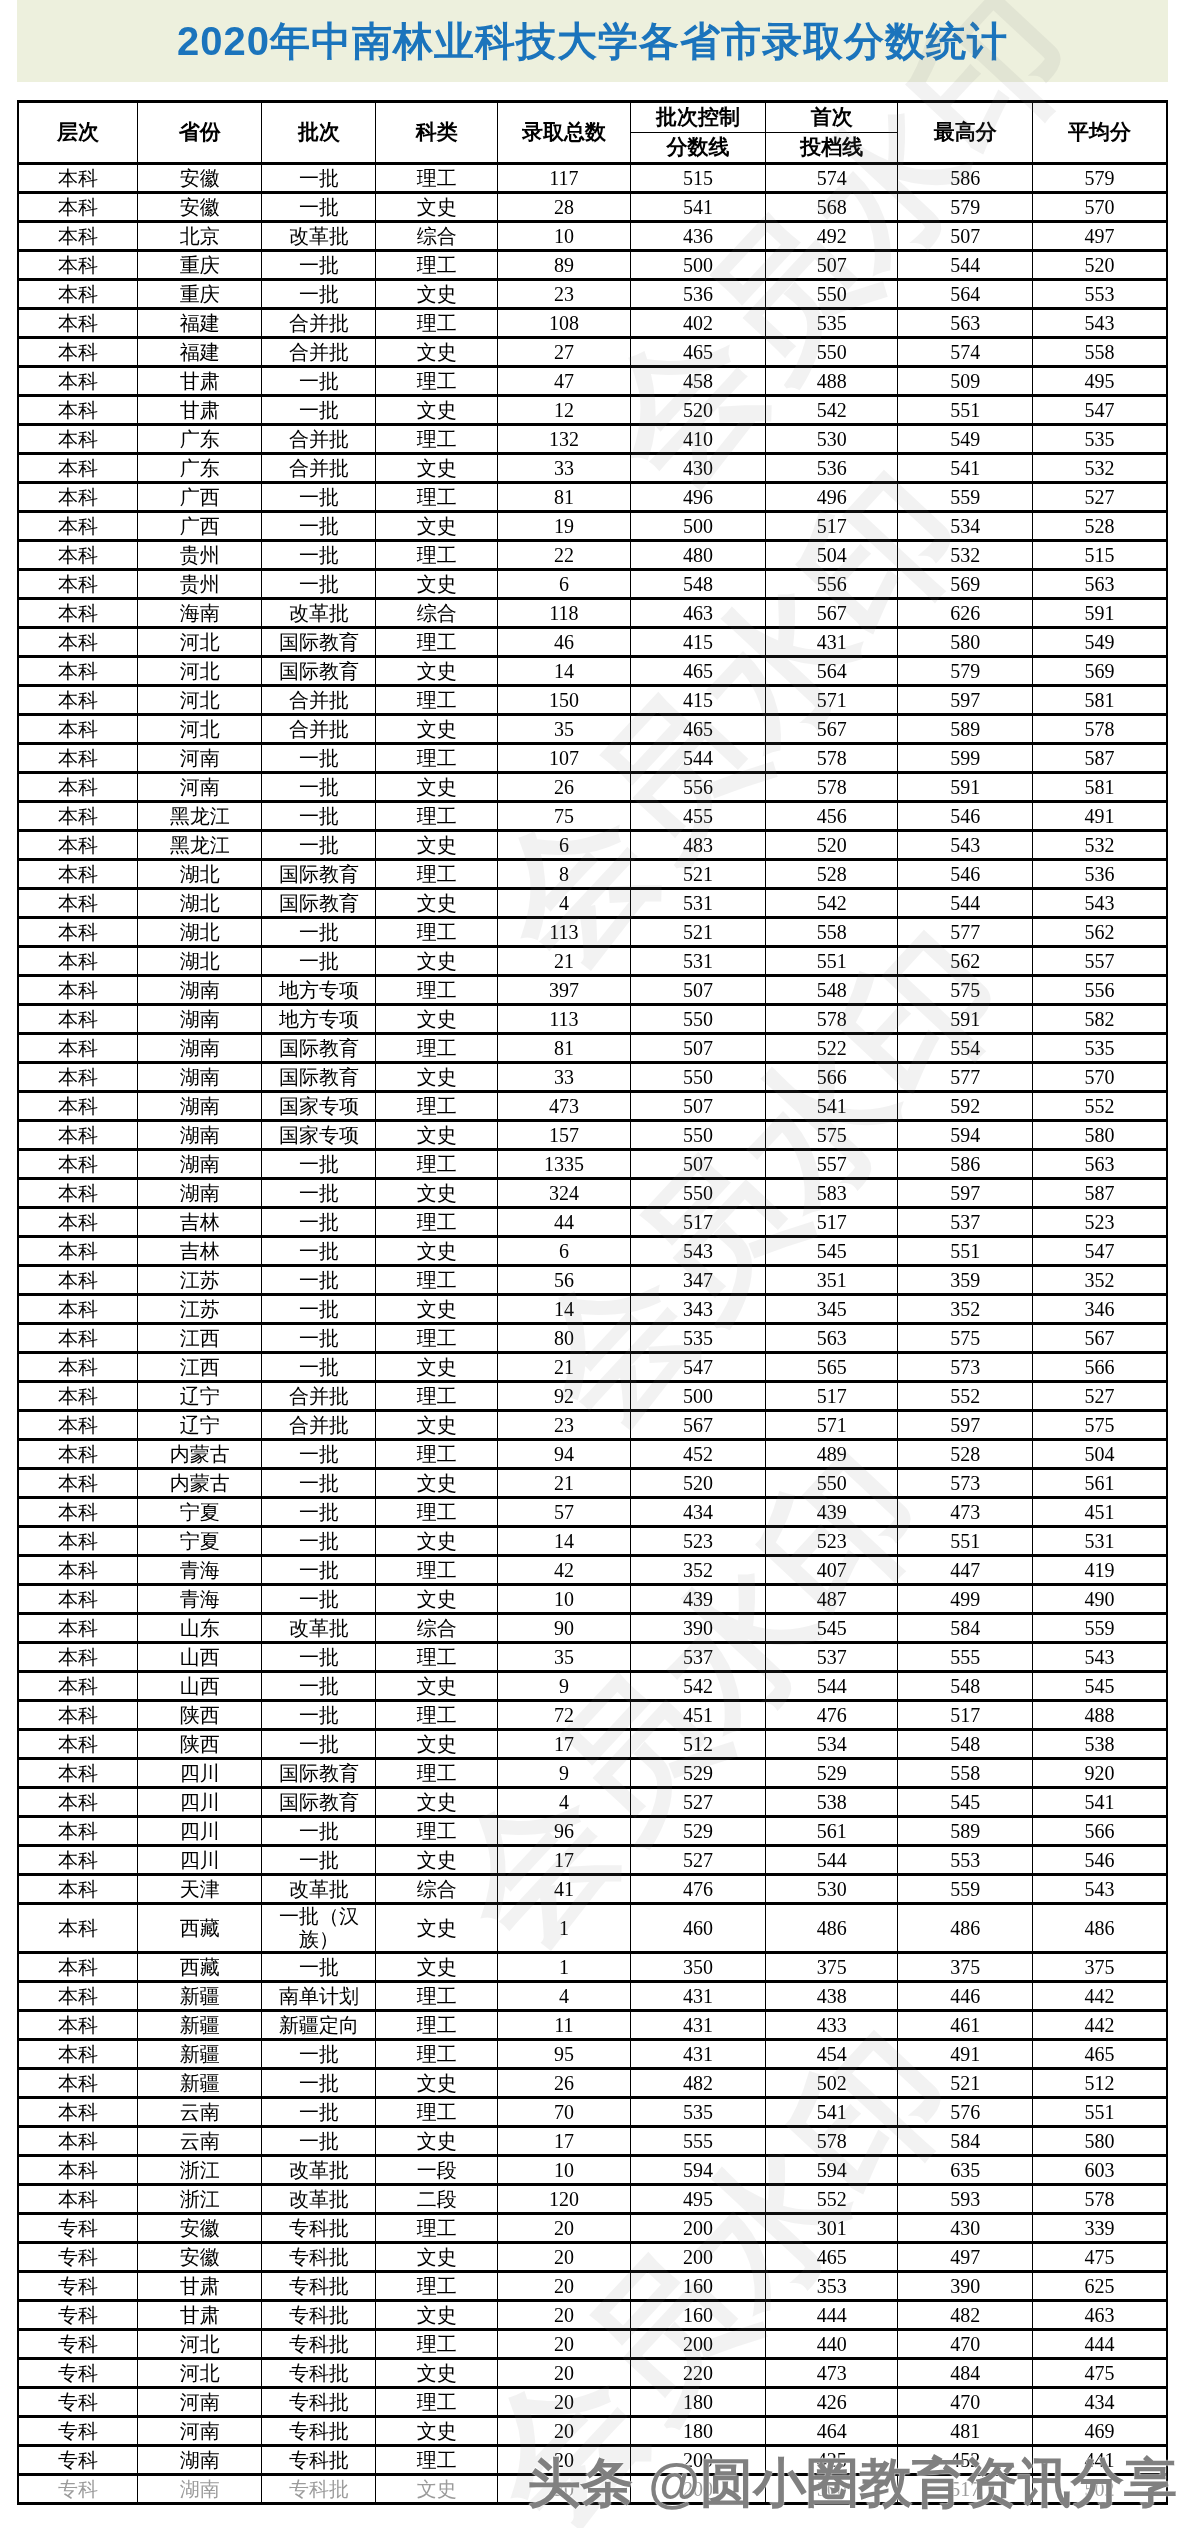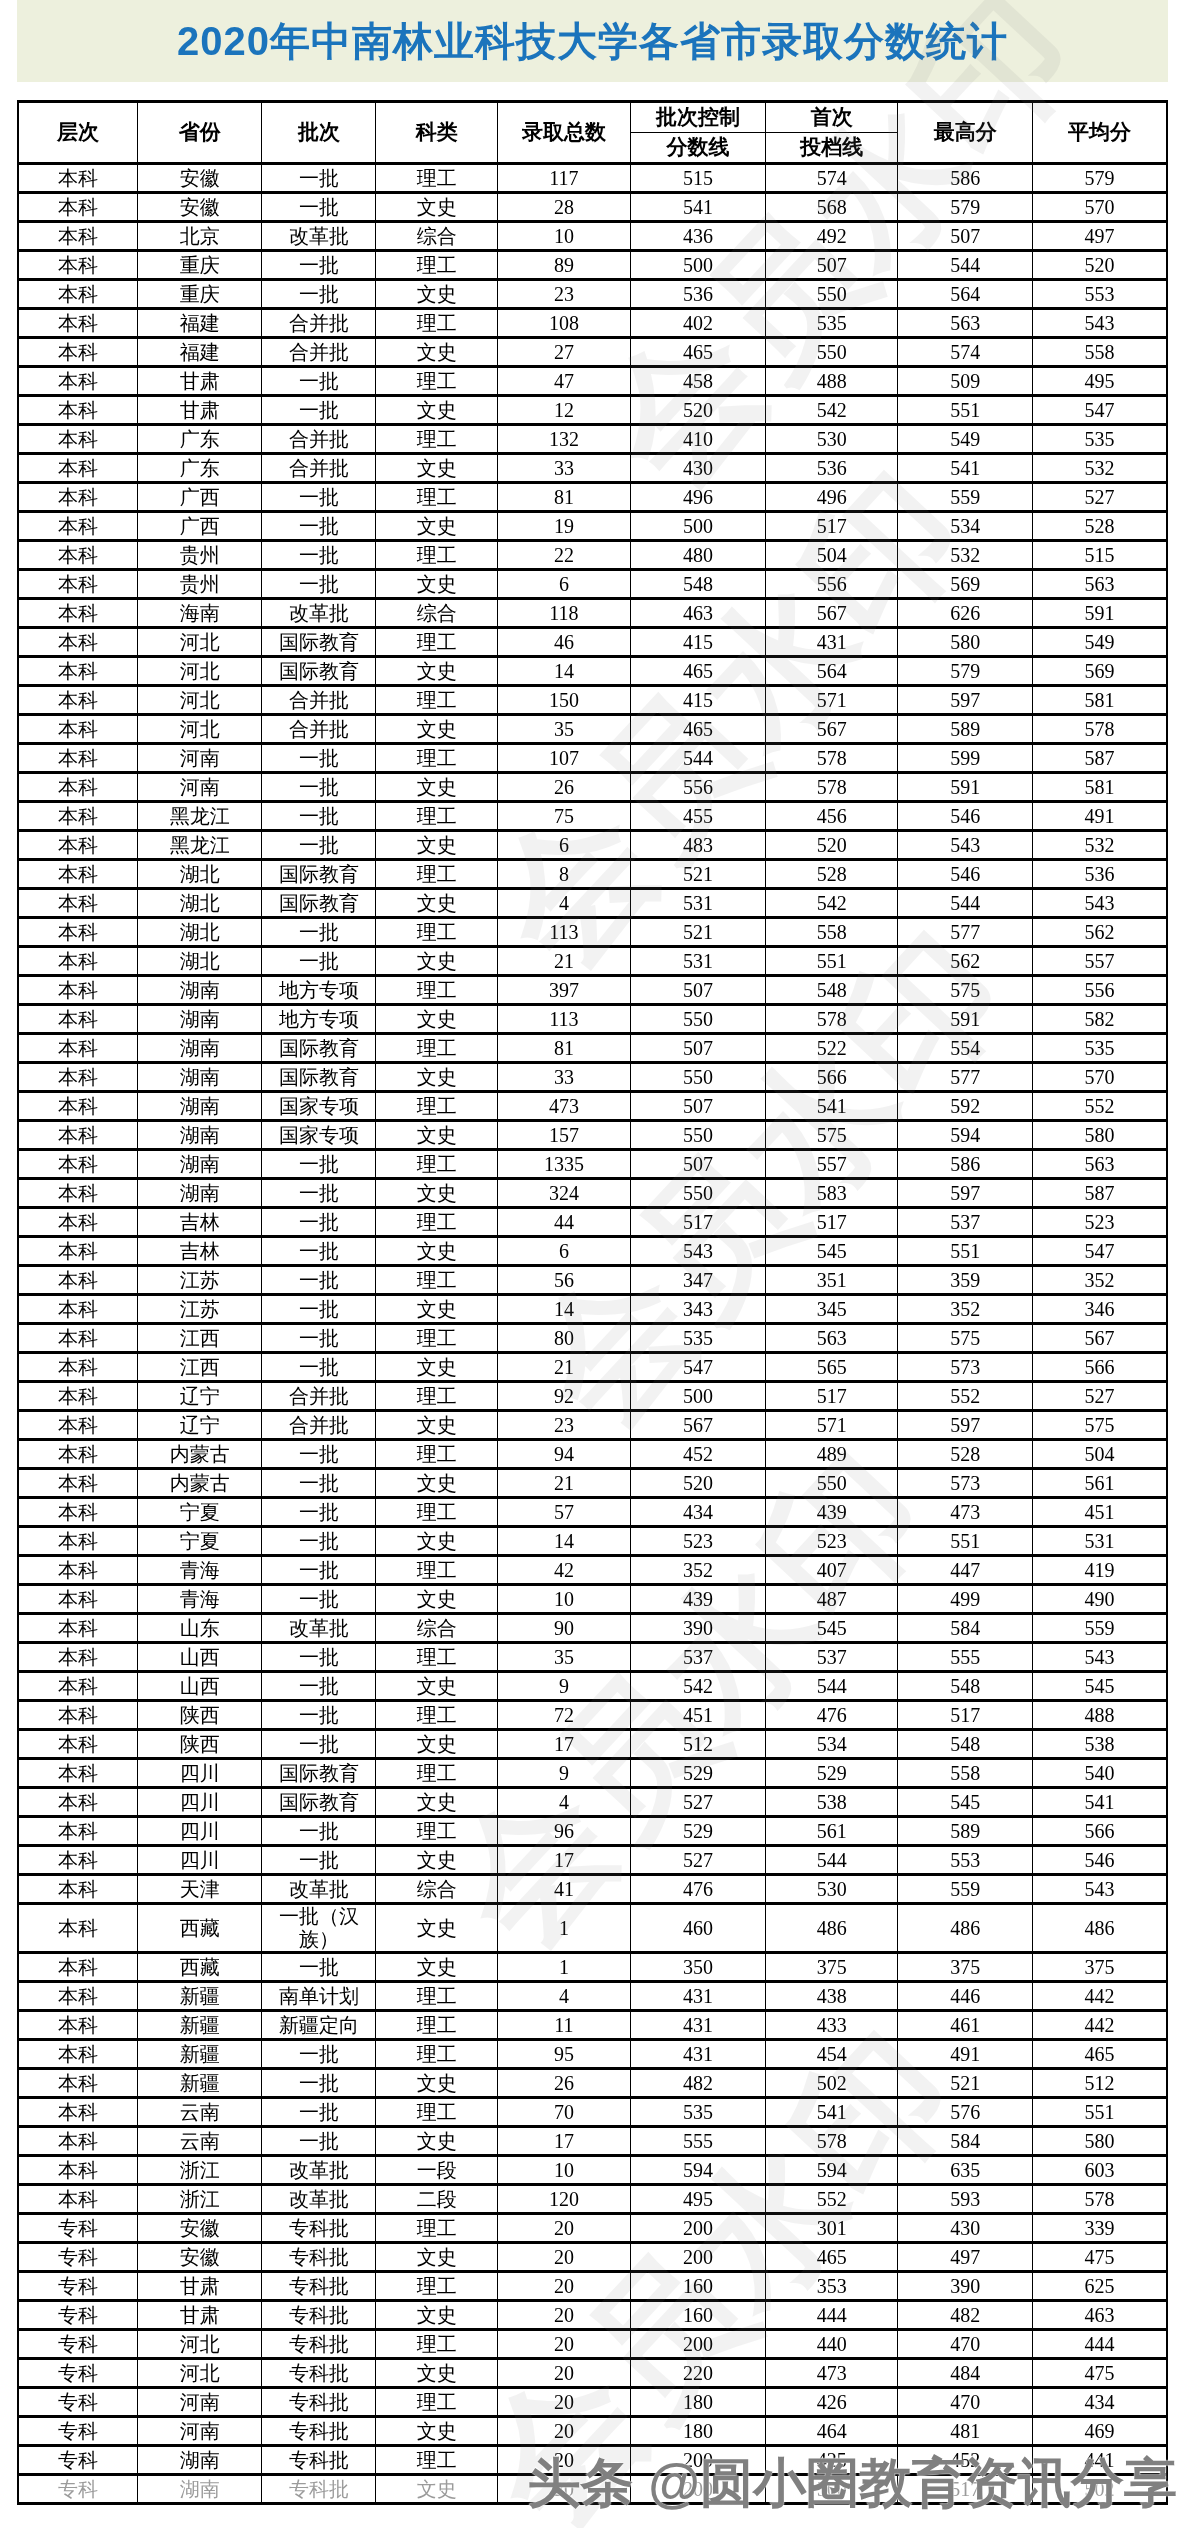--- a/index.html
+++ b/index.html
@@ -690,21 +690,21 @@
       </tr>
       <tr>
         <td>本科</td>
         <td>四川</td>
         <td>国际教育</td>
         <td>理工</td>
         <td>9</td>
         <td>529</td>
         <td>529</td>
         <td>558</td>
-        <td>540</td>
+        <td>920</td>
       </tr>
       <tr>
         <td>本科</td>
         <td>四川</td>
         <td>国际教育</td>
         <td>文史</td>
         <td>4</td>
         <td>527</td>
         <td>538</td>
         <td>545</td>

